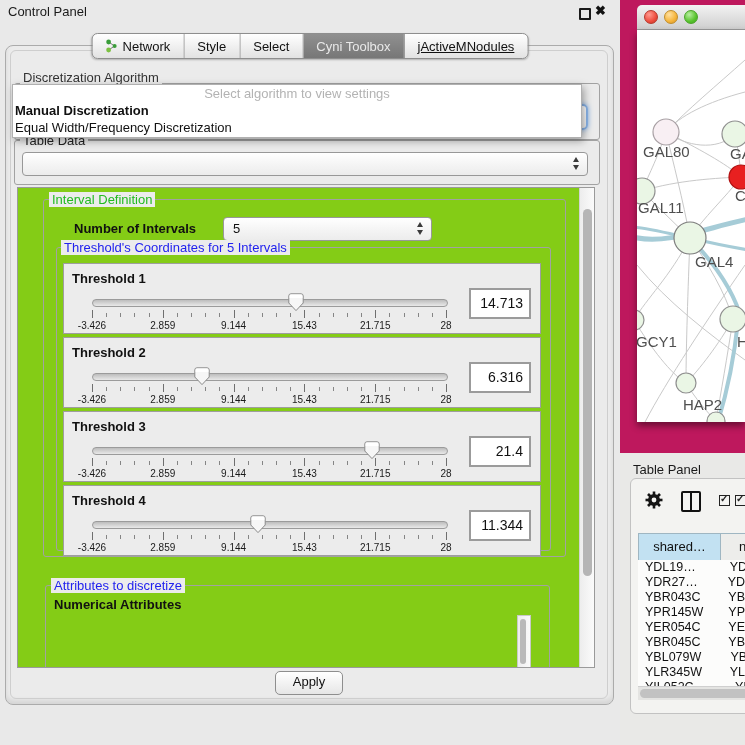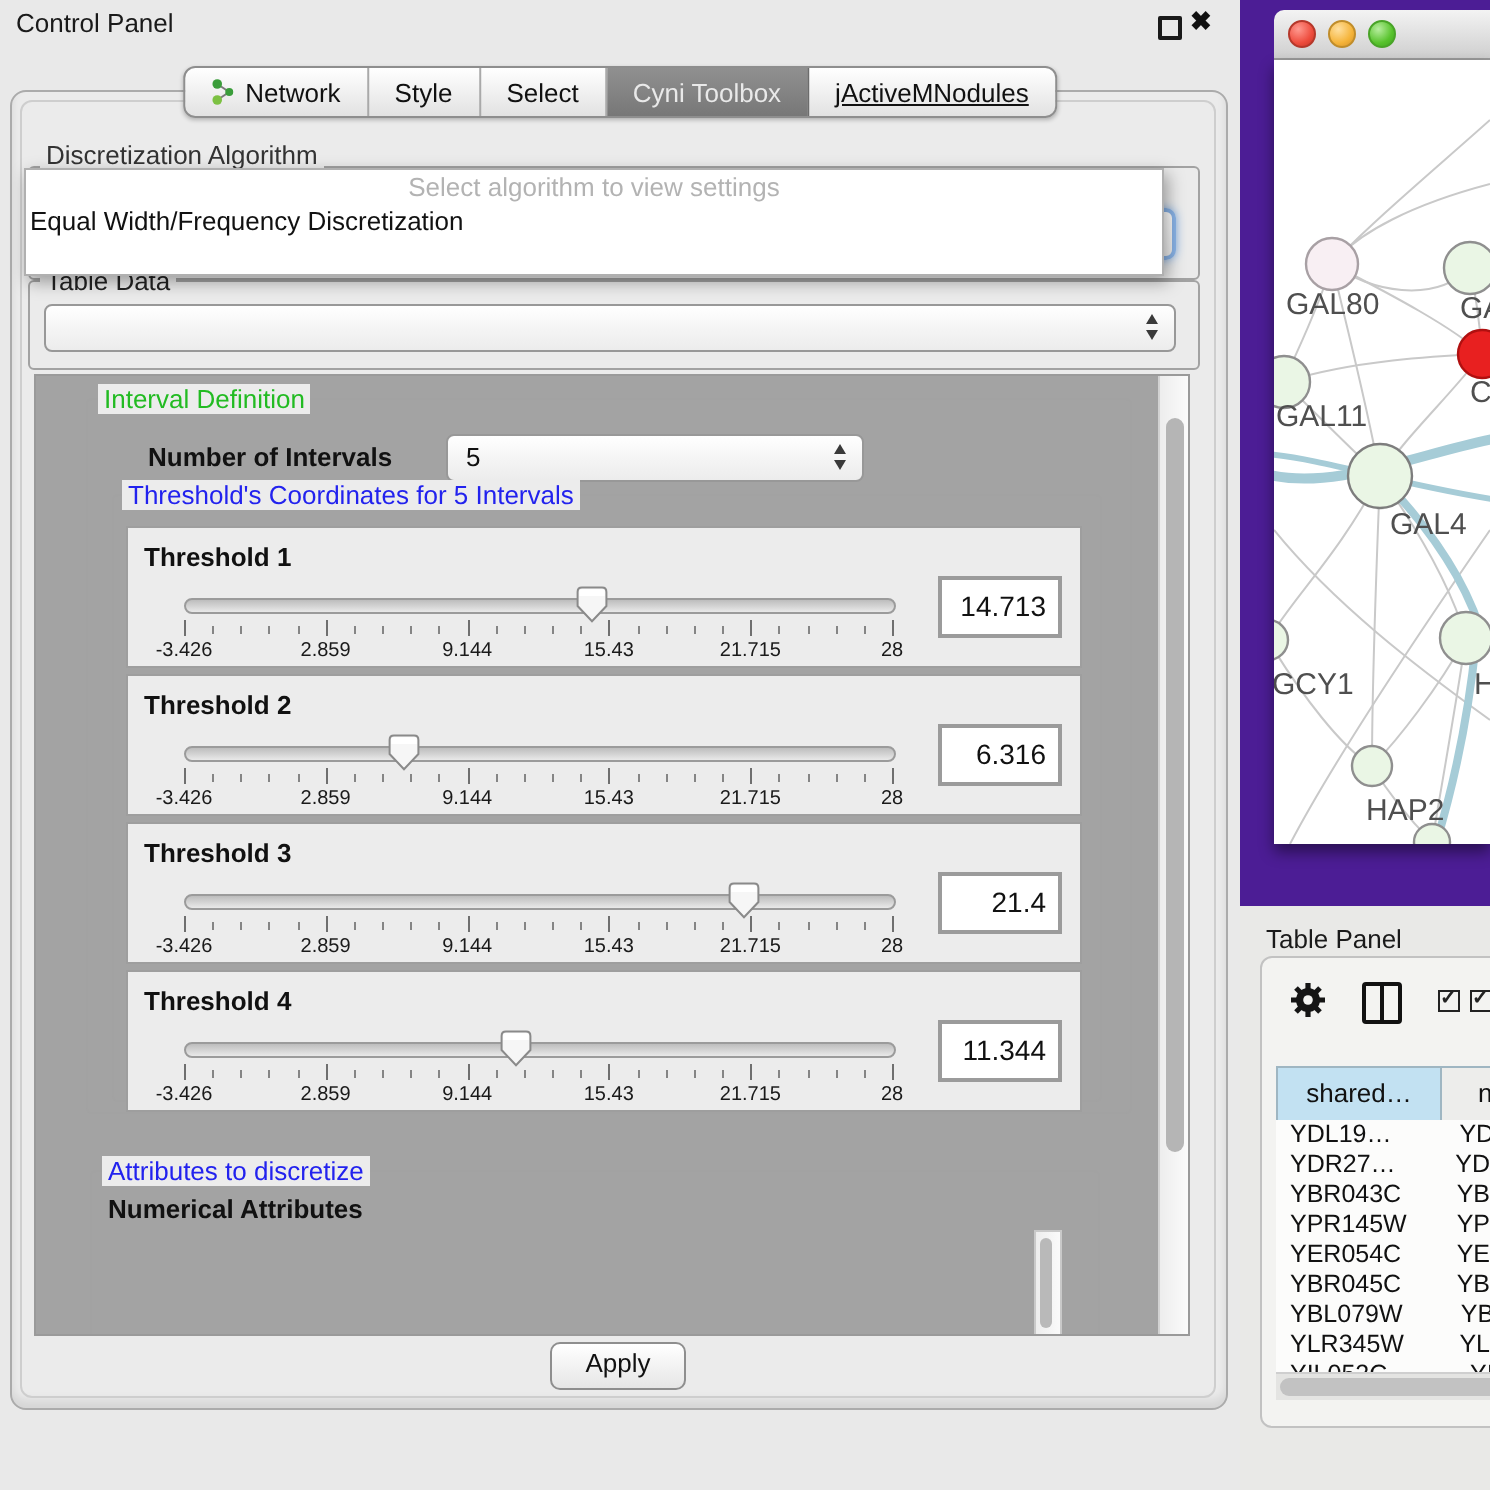--- a/index.html
+++ b/index.html
@@ -37,21 +37,21 @@
   .acombo{position:absolute;background:linear-gradient(#ffffff,#f4f4f4 55%,#ececec);border:1px solid #989898;
           border-radius:4px;font-size:13px;color:#111;}
   .acombo .val{position:absolute;left:9px;top:3px;}
   .spinner{position:absolute;right:6px;top:3px;width:9px;height:15px;}
   .spinner::before{content:"";position:absolute;left:1px;top:1px;border-left:3.5px solid transparent;
                    border-right:3.5px solid transparent;border-bottom:5px solid #3a3a3a;}
   .spinner::after{content:"";position:absolute;left:1px;bottom:1px;border-left:3.5px solid transparent;
                   border-right:3.5px solid transparent;border-top:5px solid #3a3a3a;}
   #td-combo{left:22px;top:152px;width:564px;height:22px;}
   #scrollpane{position:absolute;left:17px;top:187px;width:576px;height:479px;border:1px solid #9a9a9a;
-              background:#a3a3a3;overflow:hidden;}
+              background:#84cc16;overflow:hidden;}
   #int-box{left:25px;top:11px;width:521px;height:356px;}
   #int-title{left:31px;top:4px;color:#22bb22;background:#ececec;}
   #noi-label{position:absolute;left:56px;top:33px;font-size:13px;font-weight:bold;}
   #noi-combo{left:205px;top:29px;width:207px;height:22px;}
   #thr-box{left:38px;top:59px;width:493px;height:302px;}
   #thr-title{left:43px;top:52px;color:#2222ee;background:#ececec;}
   #thresholds{position:absolute;left:45px;top:75px;width:479px;}
   .thr-panel{position:relative;width:476px;height:69px;border:1px solid #9e9e9e;margin-bottom:3px;background:#ececec;}
   .thr-label{position:absolute;left:8px;top:7px;font-size:13px;font-weight:bold;}
   .thr-slider{position:absolute;left:28px;top:29px;width:356px;height:40px;}
@@ -74,21 +74,21 @@
   #attr-scroll{position:absolute;left:499px;top:427px;width:12px;height:52px;background:linear-gradient(to right,#ededed,#fafafa);
                border:1px solid #c9c9c9;}
   #attr-sthumb{position:absolute;left:2px;top:3px;width:6px;height:45px;background:#b9b9b9;border-radius:4px;}
   #v-scroll{position:absolute;left:561px;top:0;width:15px;height:479px;border-left:1px solid #d2d2d2;
             background:linear-gradient(to right,#ededed,#fcfcfc);}
   #v-thumb{position:absolute;left:3px;top:21px;width:9px;height:367px;background:#b5b5b5;border-radius:5px;}
   #apply-btn{position:absolute;left:275px;top:671px;width:66px;height:22px;border:1px solid #8e8e8e;border-radius:5px;
              background:linear-gradient(#ffffff,#e6e6e6);font-size:13px;text-align:center;line-height:20px;z-index:4;}
   .net-ic{display:inline-block;width:12px;height:14px;}
   
-  #desktop{position:absolute;left:620px;top:0;width:125px;height:453px;background:#4c1d95;}
+  #desktop{position:absolute;left:620px;top:0;width:125px;height:453px;background:#be185d;}
   #net-window{position:absolute;left:17px;top:5px;width:108px;height:417px;}
   .mac-titlebar{position:absolute;left:0;top:0;width:108px;height:24px;background:linear-gradient(#f3f3f3,#cfcfcf);
                 border-bottom:1px solid #9a9a9a;border-radius:5px 0 0 0;}
   .tl{position:absolute;top:5px;width:12px;height:12px;border-radius:50%;}
   .tl.red{left:7px;background:radial-gradient(circle at 35% 30%,#ff9a90,#ee4d3e 60%,#c33325);border:1px solid #b5382b;}
   .tl.yellow{left:27px;background:radial-gradient(circle at 35% 30%,#ffe0a0,#f5b43a 60%,#d3912a);border:1px solid #c08d2b;}
   .tl.green{left:47px;background:radial-gradient(circle at 35% 30%,#b8eea0,#58c32d 60%,#3fa51f);border:1px solid #49a428;}
   .net-canvas{position:absolute;left:0;top:25px;width:108px;height:392px;background:#ffffff;
               box-shadow:0 4px 7px rgba(0,0,0,.45);}
   .e{fill:none;stroke:#c9c9c9;stroke-width:1;}
@@ -157,20 +157,21 @@
     <div class="inner-panel"></div>
 
     <div class="gbox" id="alg-box"></div>
     <span class="gtitle" id="alg-title">Discretization Algorithm</span>
     <div id="alg-combo">
         <span class="spinner"></span>
       </div>
 
     <div id="alg-popup">
       <div class="popup-hint">Select algorithm to view settings</div>
+      <div class="popup-item sel">Manual Discretization</div>
       <div class="popup-item">Equal Width/Frequency Discretization</div>
     </div>
 
     <div class="gbox" id="td-box"></div>
     <span class="gtitle" id="td-title">Table Data</span>
     <div class="acombo" id="td-combo">
       <span class="spinner"></span>
     </div>
 
     <div id="scrollpane">

